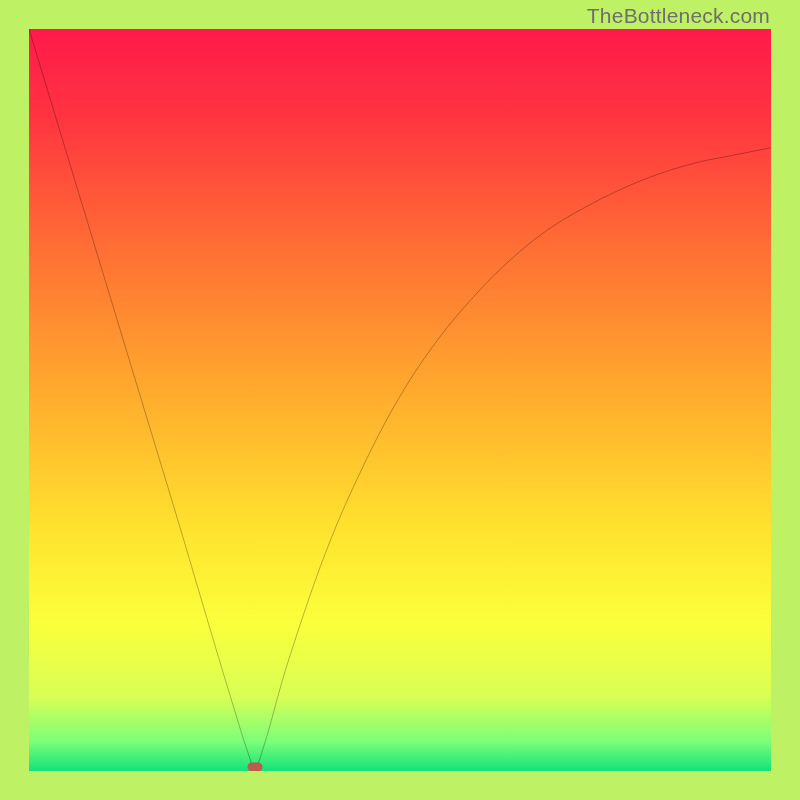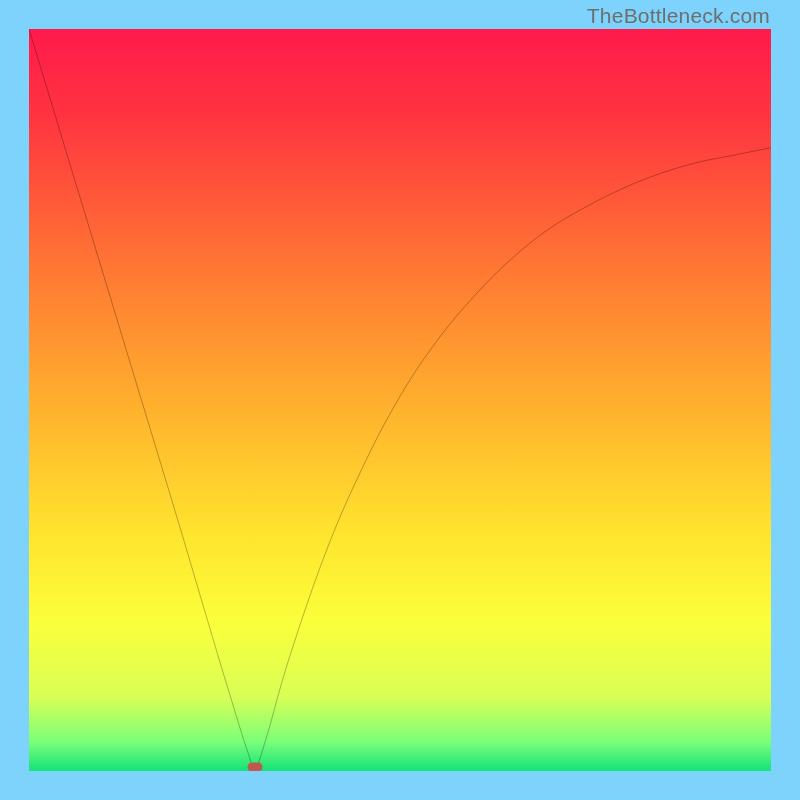--- a/index.html
+++ b/index.html
@@ -10,21 +10,21 @@
     overflow: hidden;
     background: #000;
     font-family: Arial, Helvetica, sans-serif;
   }
   .frame {
     position: absolute;
     top: 0;
     left: 0;
     width: 800px;
     height: 800px;
-    background: #7dd3fc;
+    background: #bef264;
   }
   .plot-area {
     position: absolute;
     top: 29px;
     left: 29px;
     width: 742px;
     height: 742px;
     overflow: hidden;
   }
   .gradient-bg {

